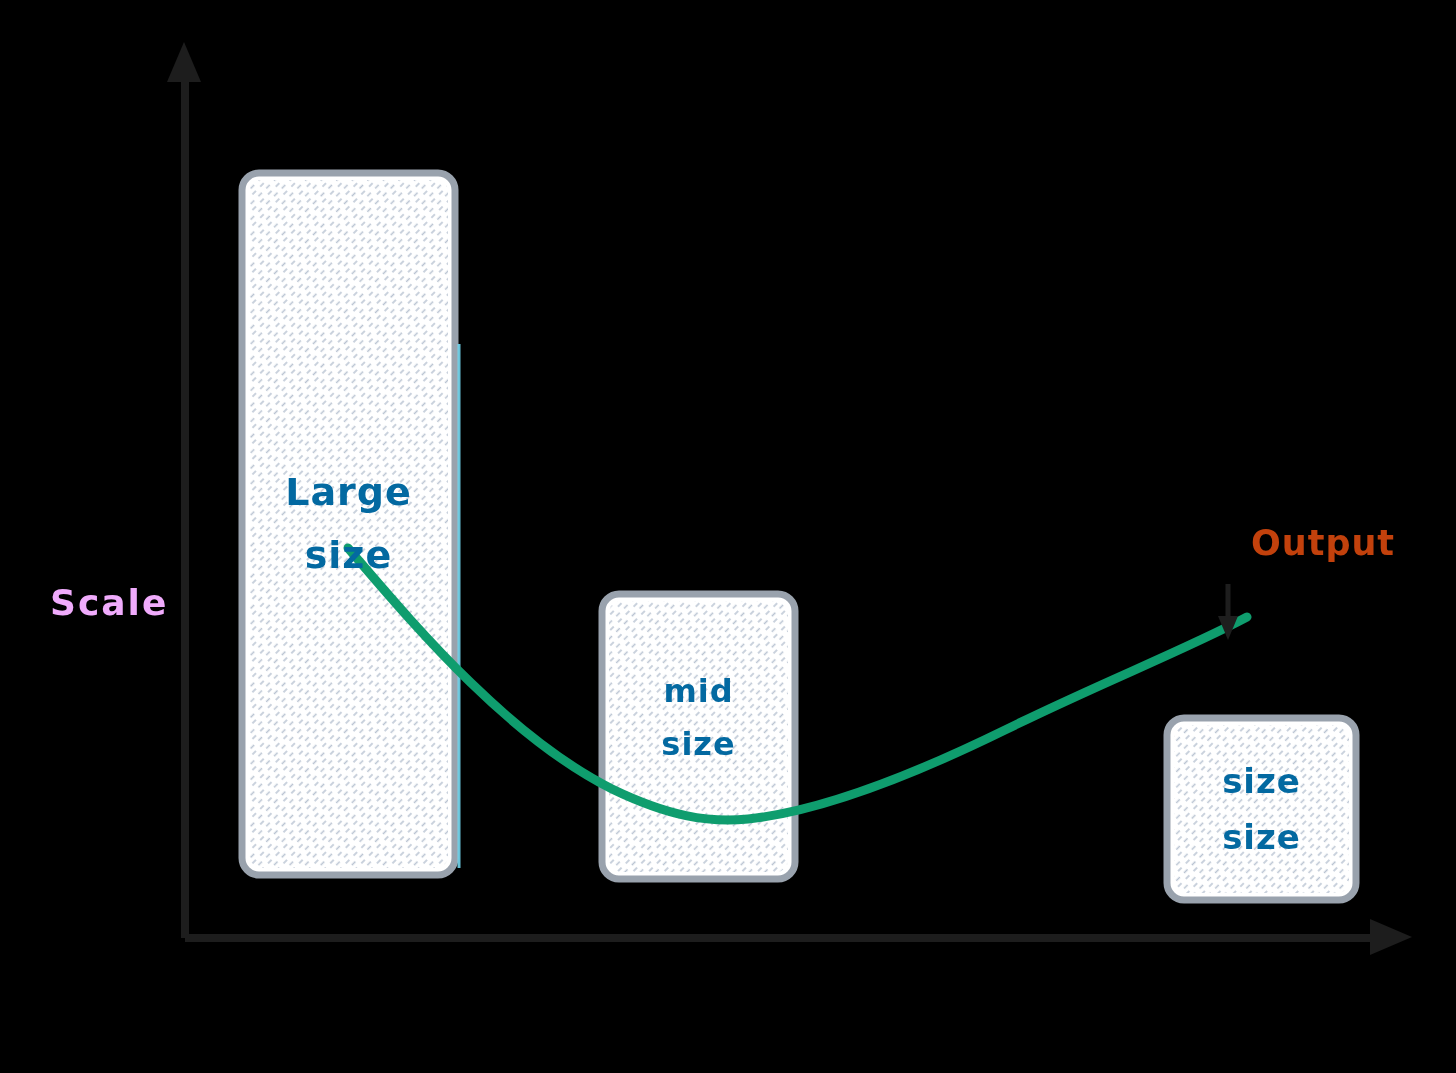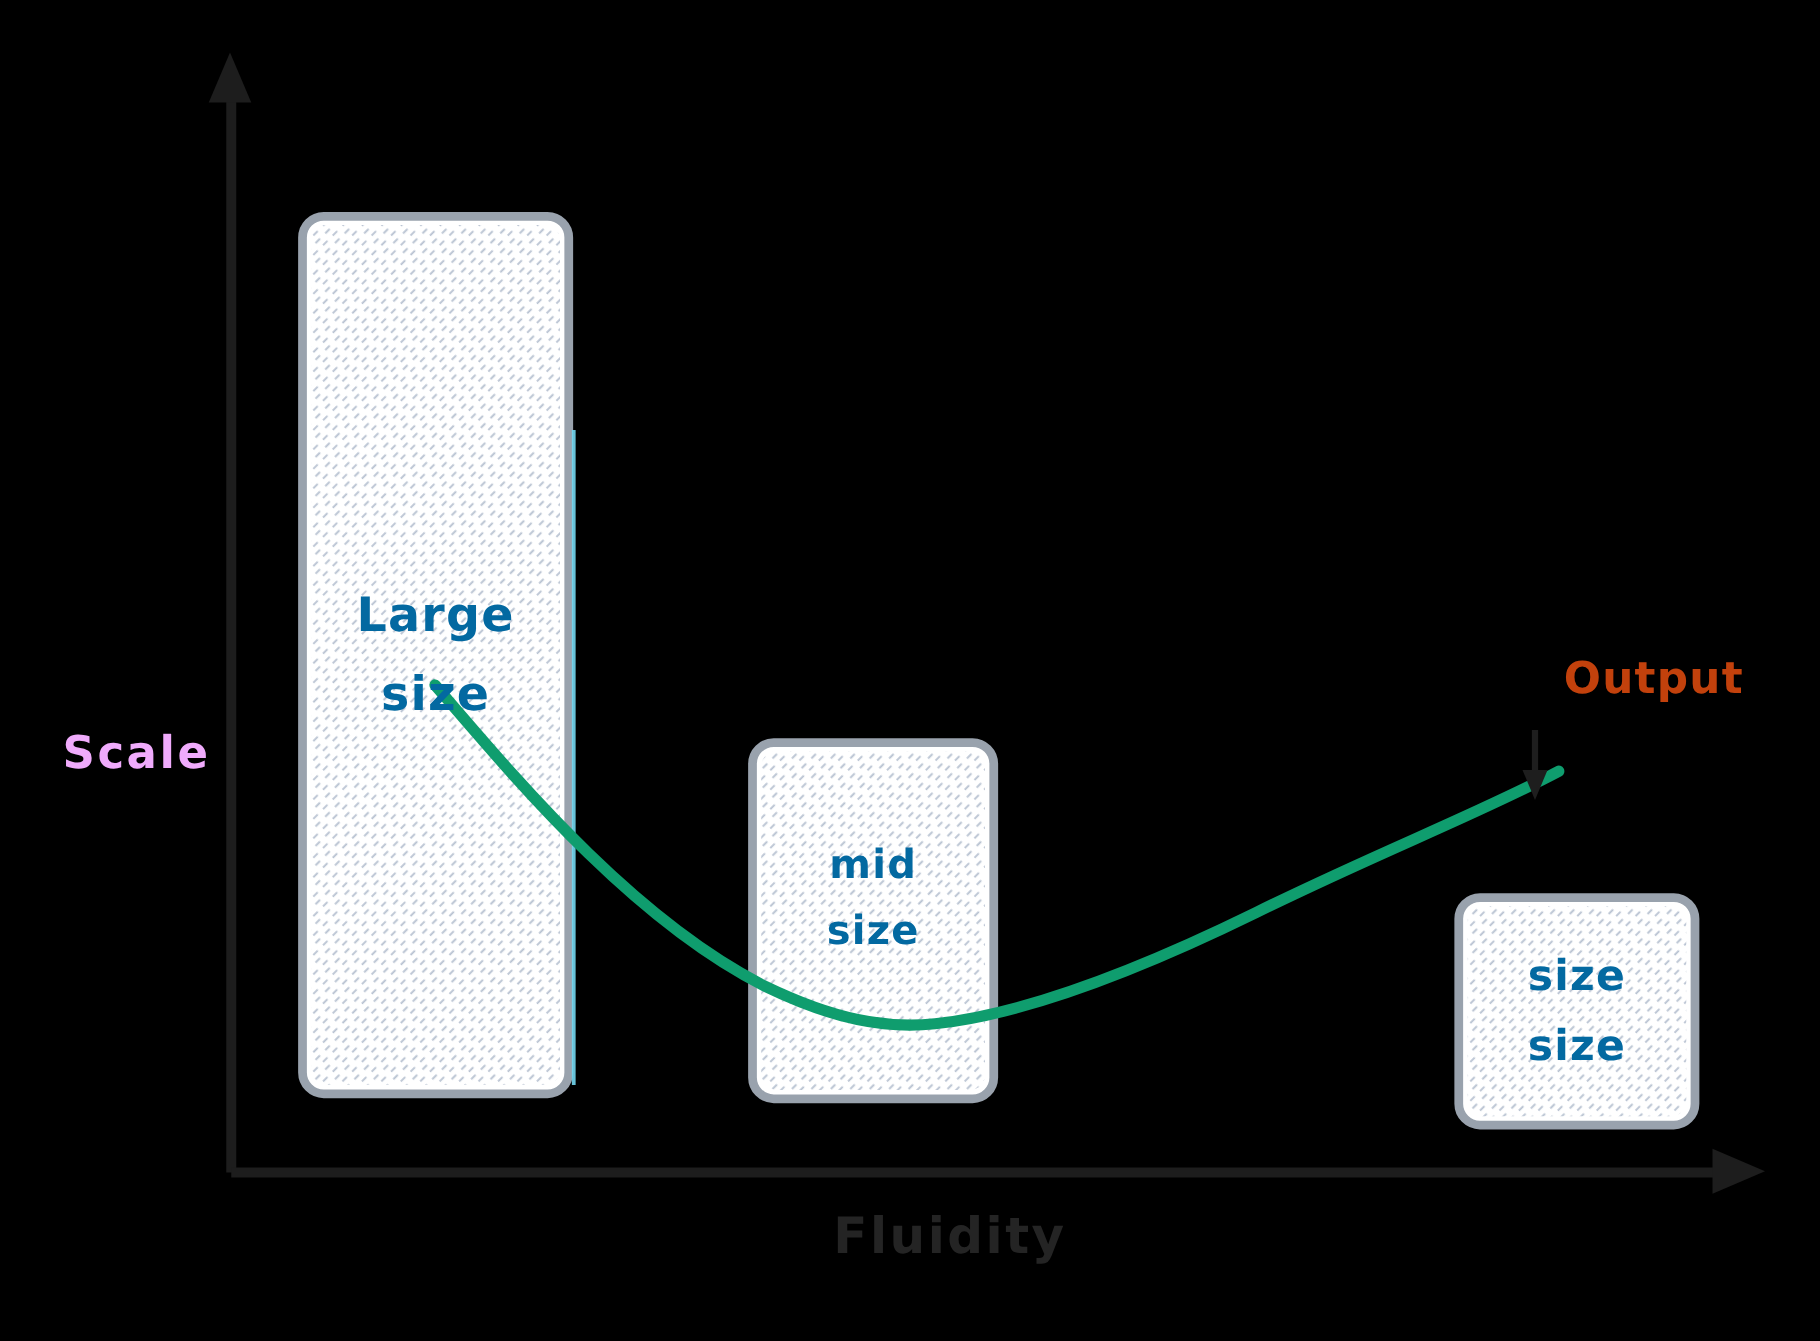--- a/index.html
+++ b/index.html
@@ -117,21 +117,20 @@
              C 1098 684, 1185 650, 1247 617" fill="none" stroke="#0f9d6e" stroke-width="9" stroke-linecap="round"></path>
 
     <g>
       <line x1="1228" y1="584" x2="1228" y2="620" stroke="#1e1e1e" stroke-width="5"></line>
       <polygon points="1228,640 1218,616 1238,616" fill="#1e1e1e"></polygon>
     </g>
   </svg>
 
   <div class="lbl label-scale">Scale</div>
 
-  <div class="lbl label-fluidity">Fluidity</div>
 
 
   <div class="lbl label-output">Output</div>
 
   <div class="bar-label bar-label-large">
     <div>Large</div>
     <div>size</div>
   </div>
 
   <div class="bar-label bar-label-mid">

